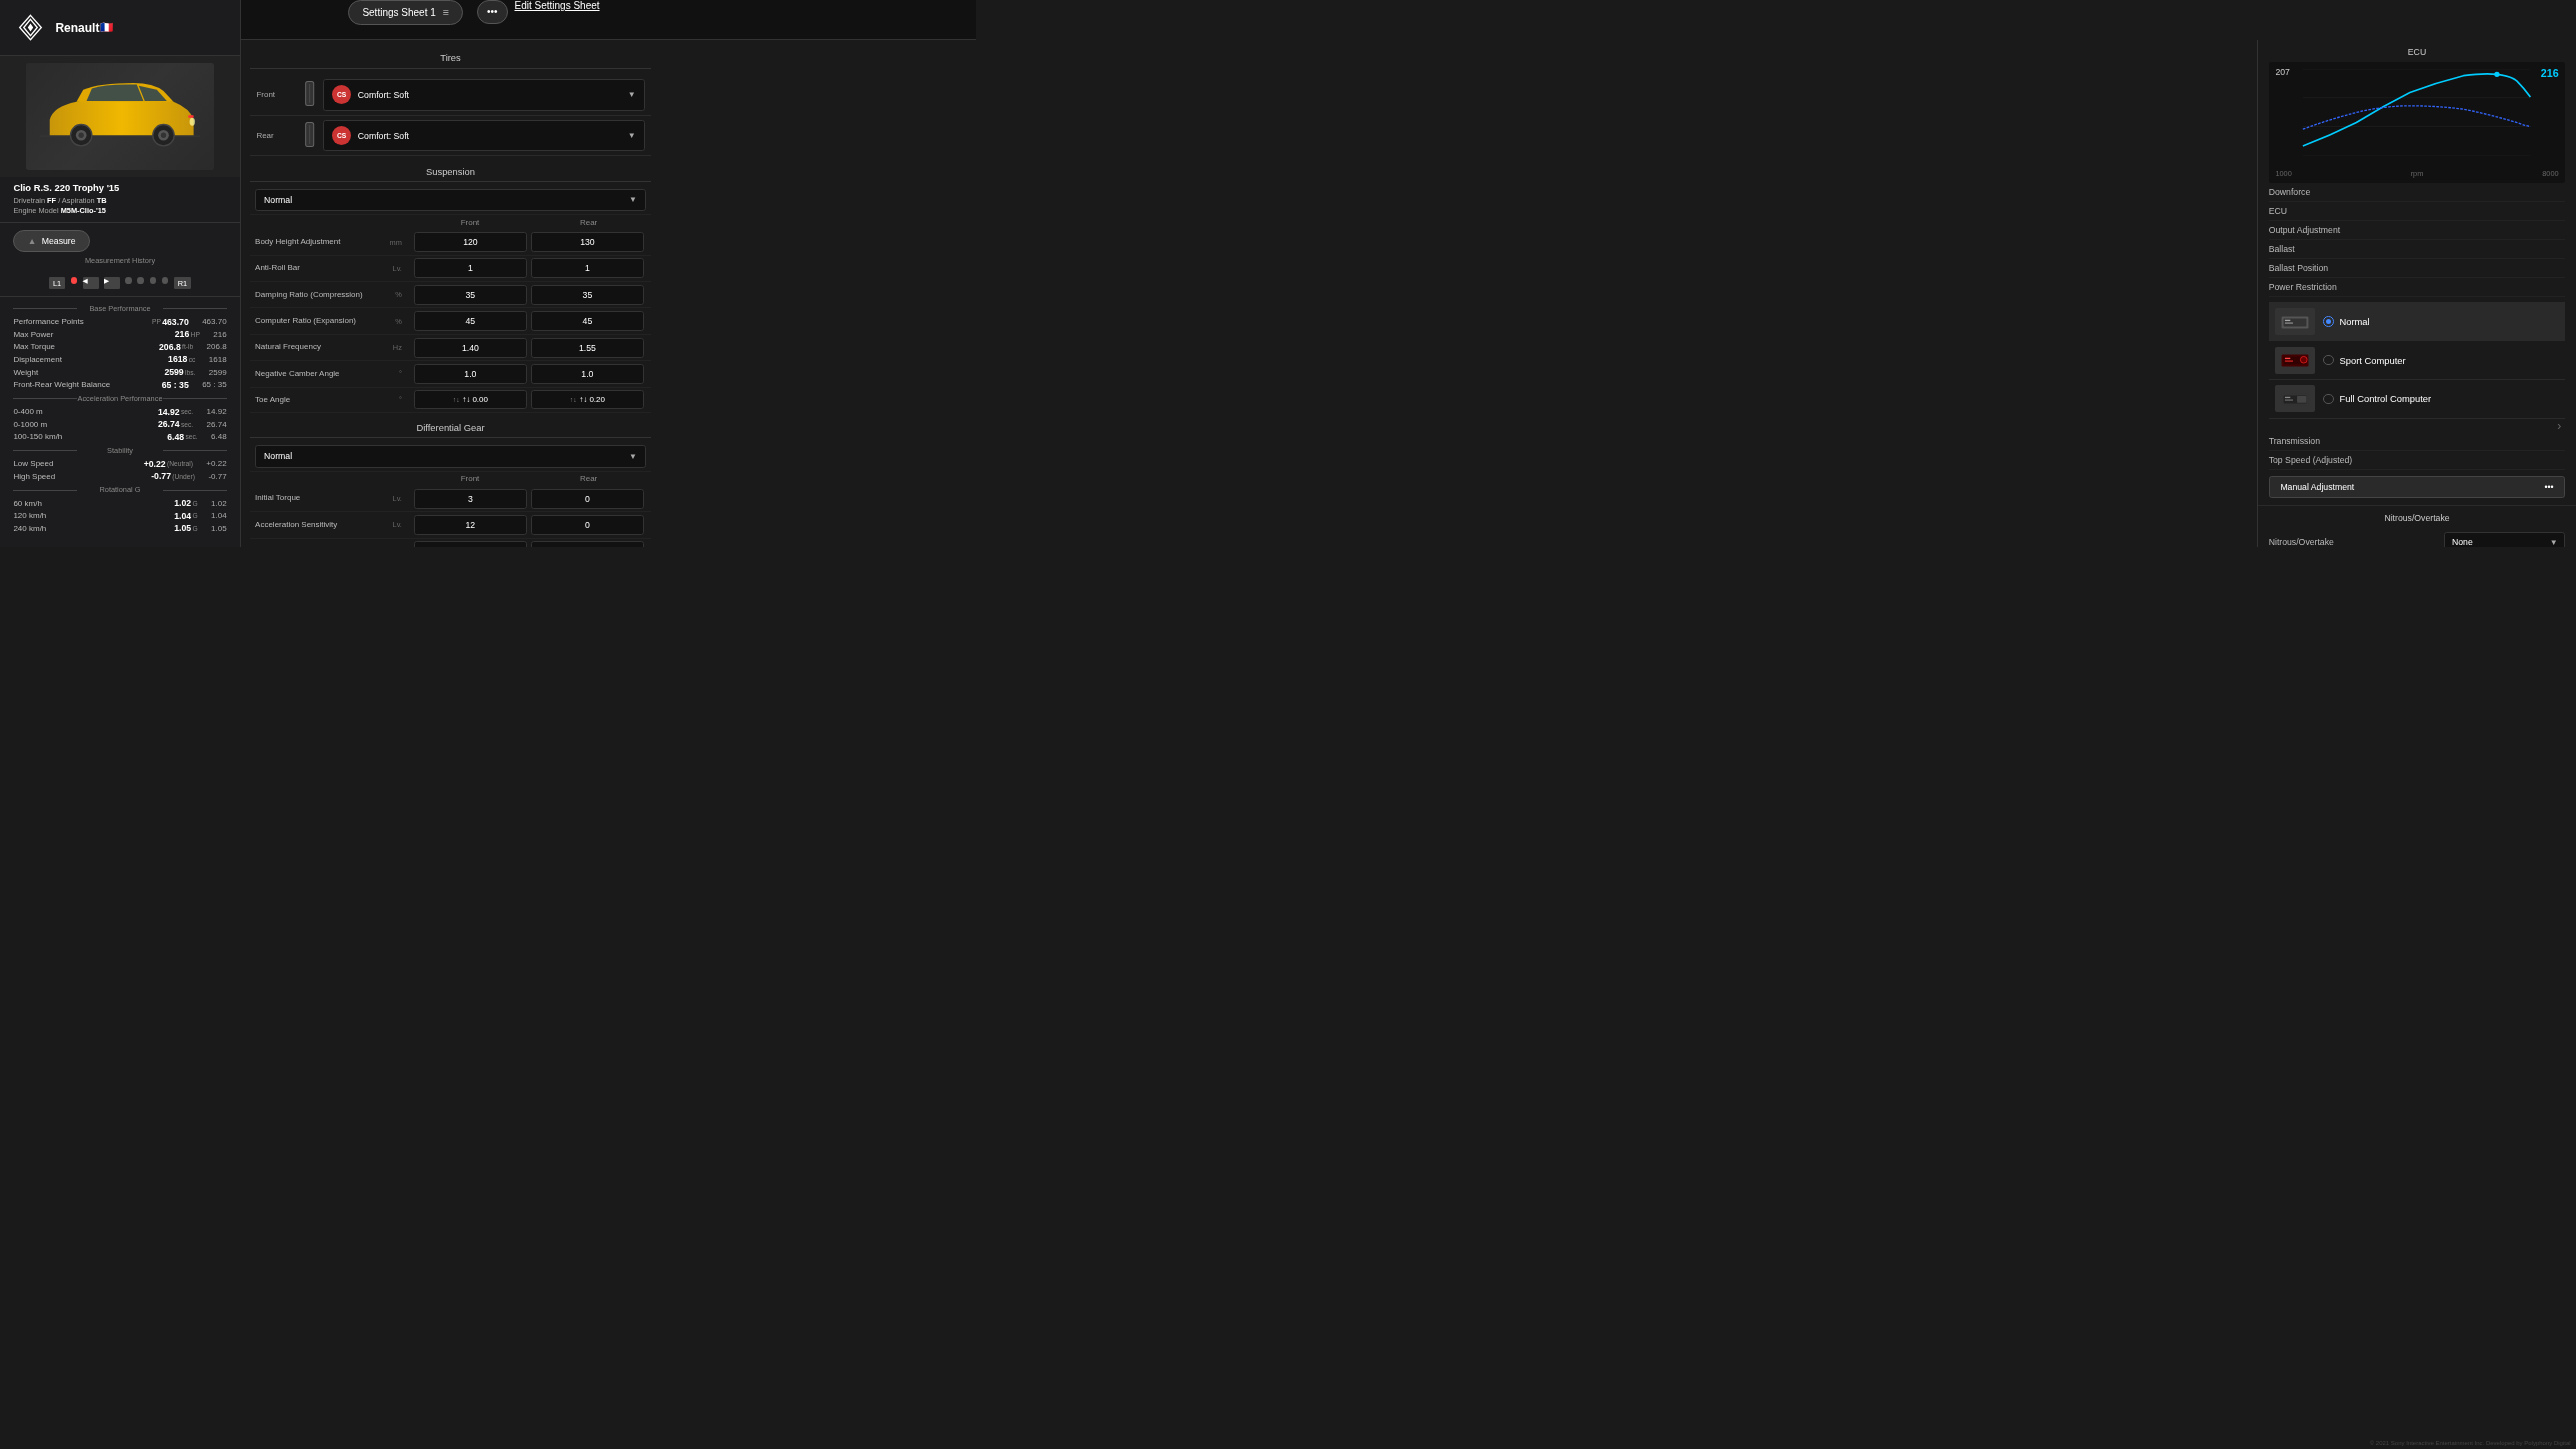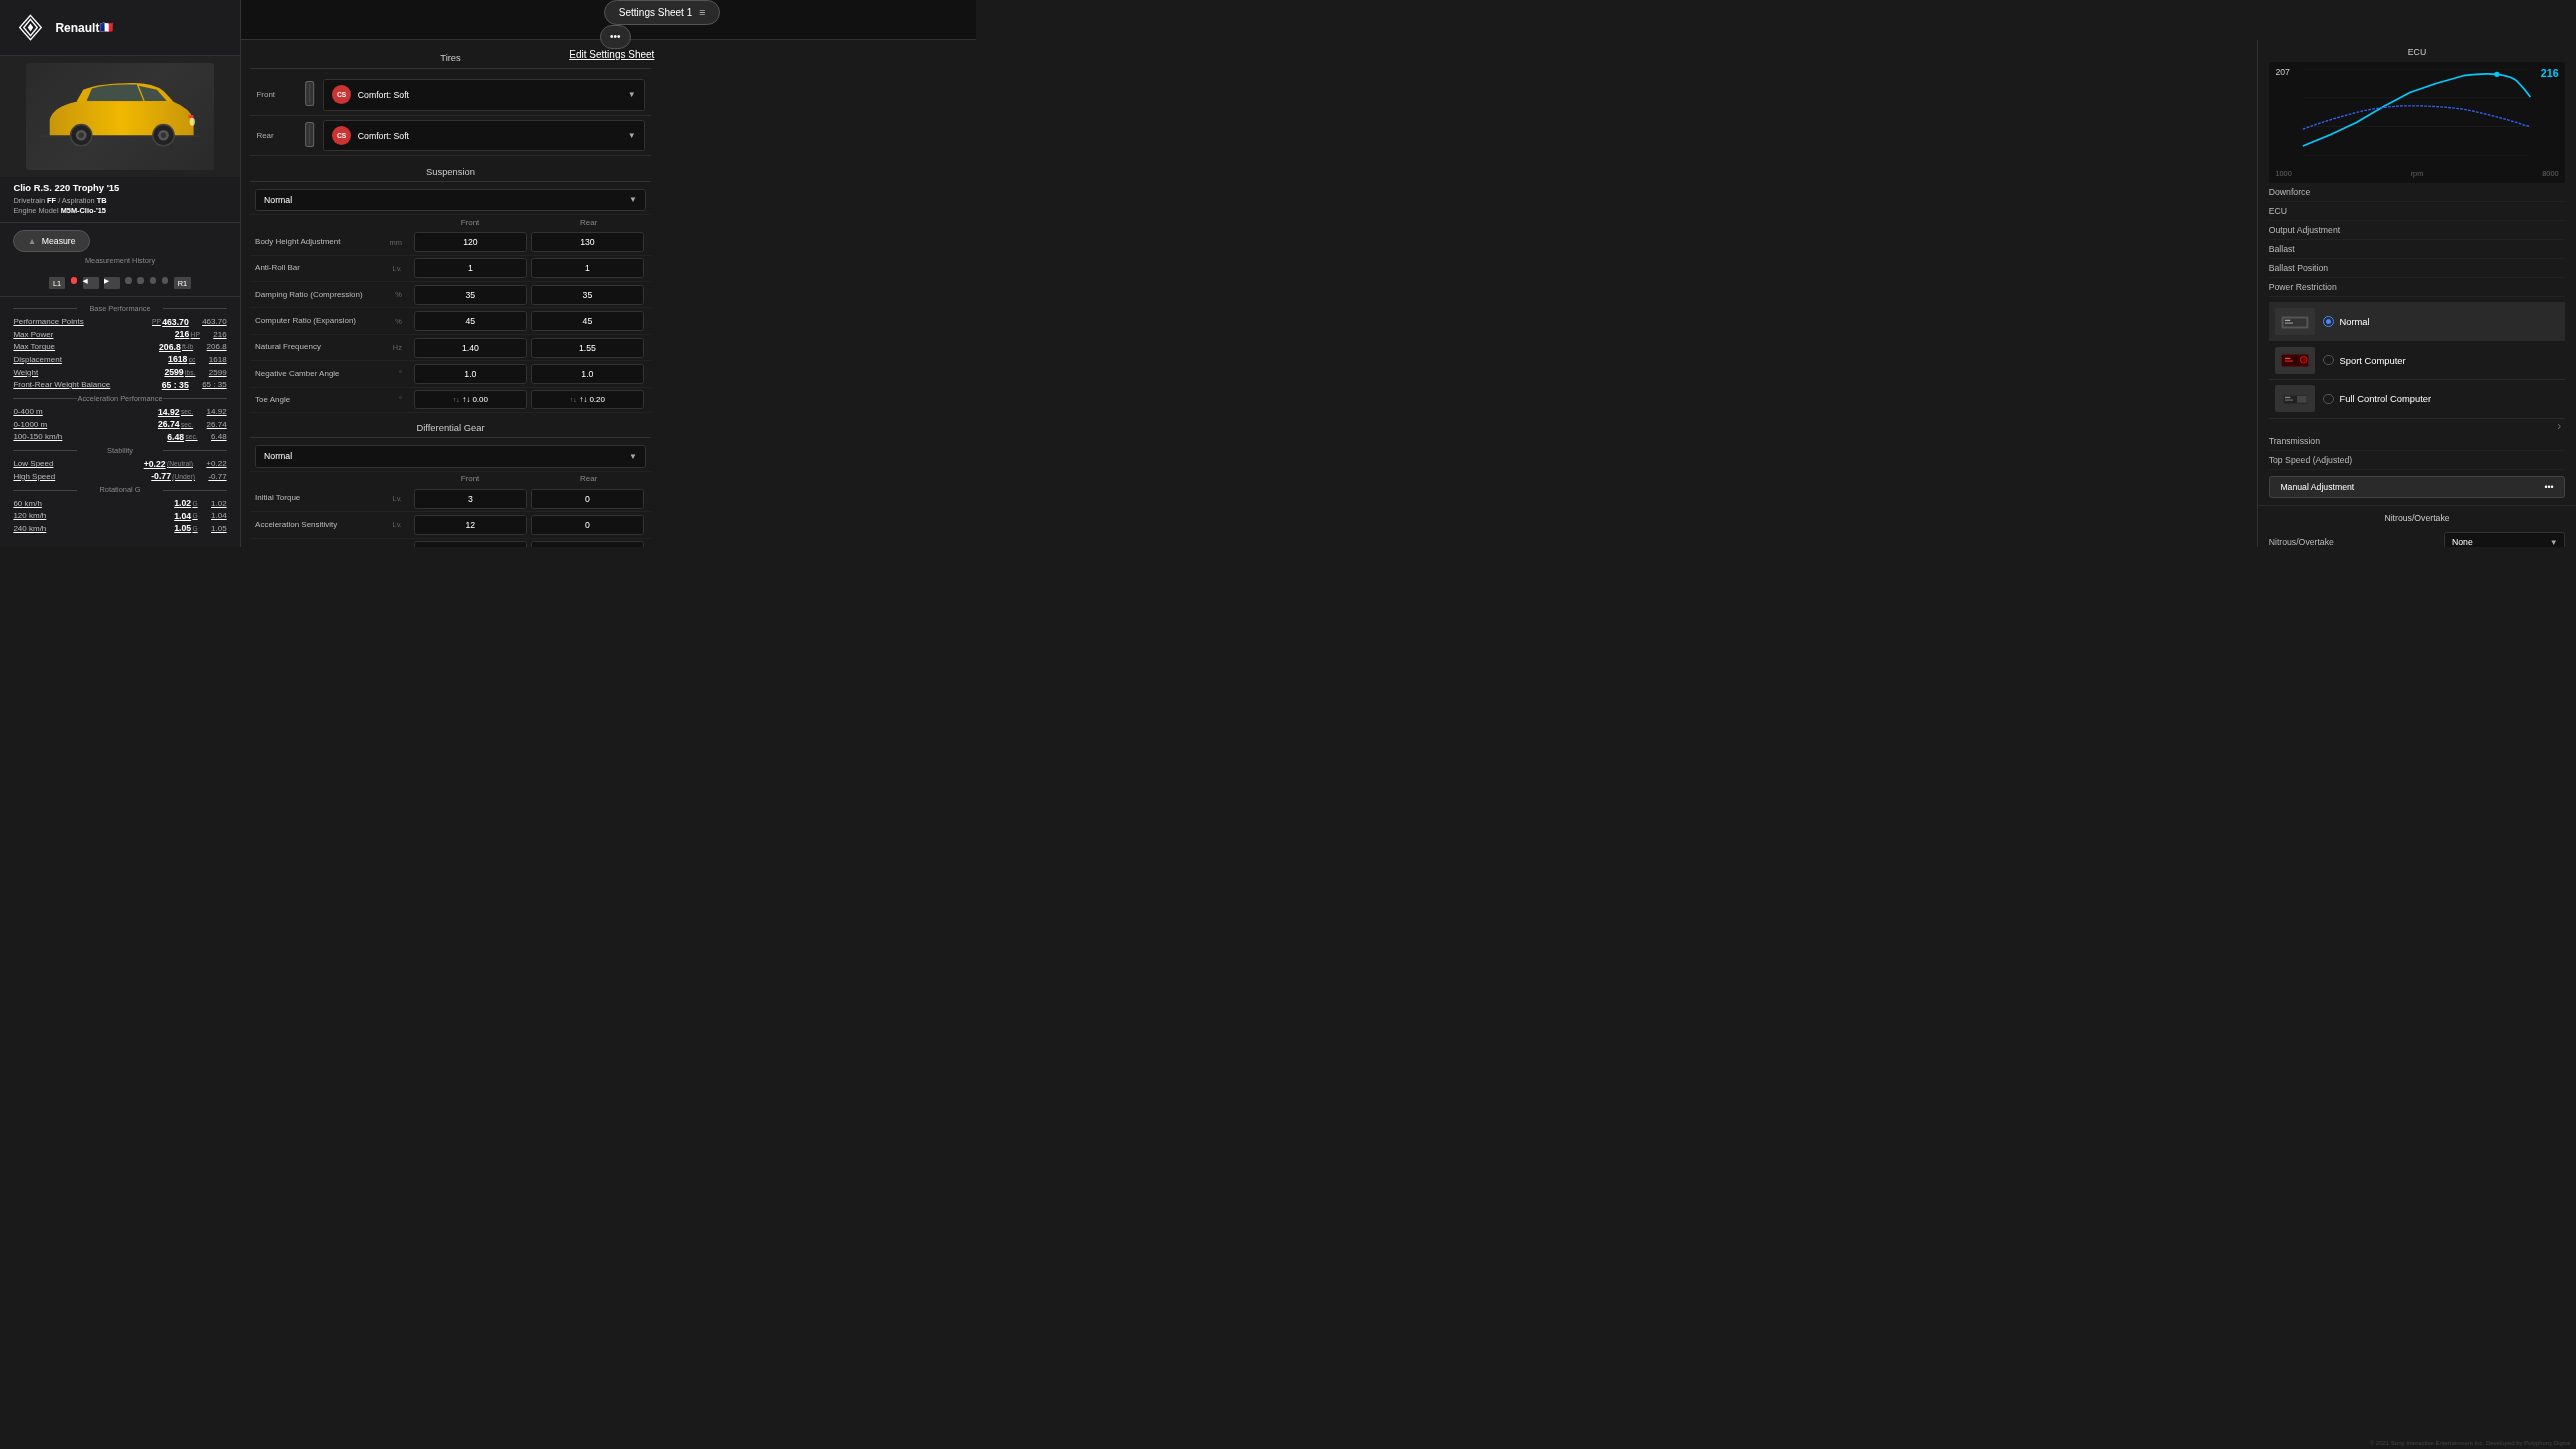--- a/index.html
+++ b/index.html
@@ -108,39 +108,37 @@
       top: 50%; width: 30%;
       height: 0.7px; background: #444;
     }
     .stats-divider::before { left: 0; }
     .stats-divider::after { right: 0; }
 
     .stat-row {
       display: flex; align-items: center;
       padding: 1.3px 0;
       font-size: 8px;
-      text-decoration: underline;
     }
     .stat-label { flex: 1; color: #bbb; }
     .stat-prefix { color: #888; font-size: 6.7px; margin-right: 1.3px; }
     .stat-value { color: #fff; font-weight: bold; font-size: 8.7px; }
     .stat-unit { color: #888; font-size: 6.7px; margin-left: 1.3px; }
     .stat-secondary { color: #aaa; font-size: 8px; margin-left: 13.4px; }
 
     
     .top-bar {
       position: absolute;
       top: 0; left: 241px;
       width: 735px;
       height: 40px;
       background: #111;
-      display: flex; align-items: center;
+      display: flex; align-items: flex-start;
       border-bottom: 0.7px solid #333;
       z-index: 10;
-      flex-direction: column;
     }
     .settings-sheet-btn {
       background: #2a2a2a;
       border: 0.7px solid #555;
       border-radius: 13.4px;
       color: #fff;
       padding: 5.4px 13.4px;
       font-size: 10px;
       cursor: pointer;
       margin-left: 107px;

